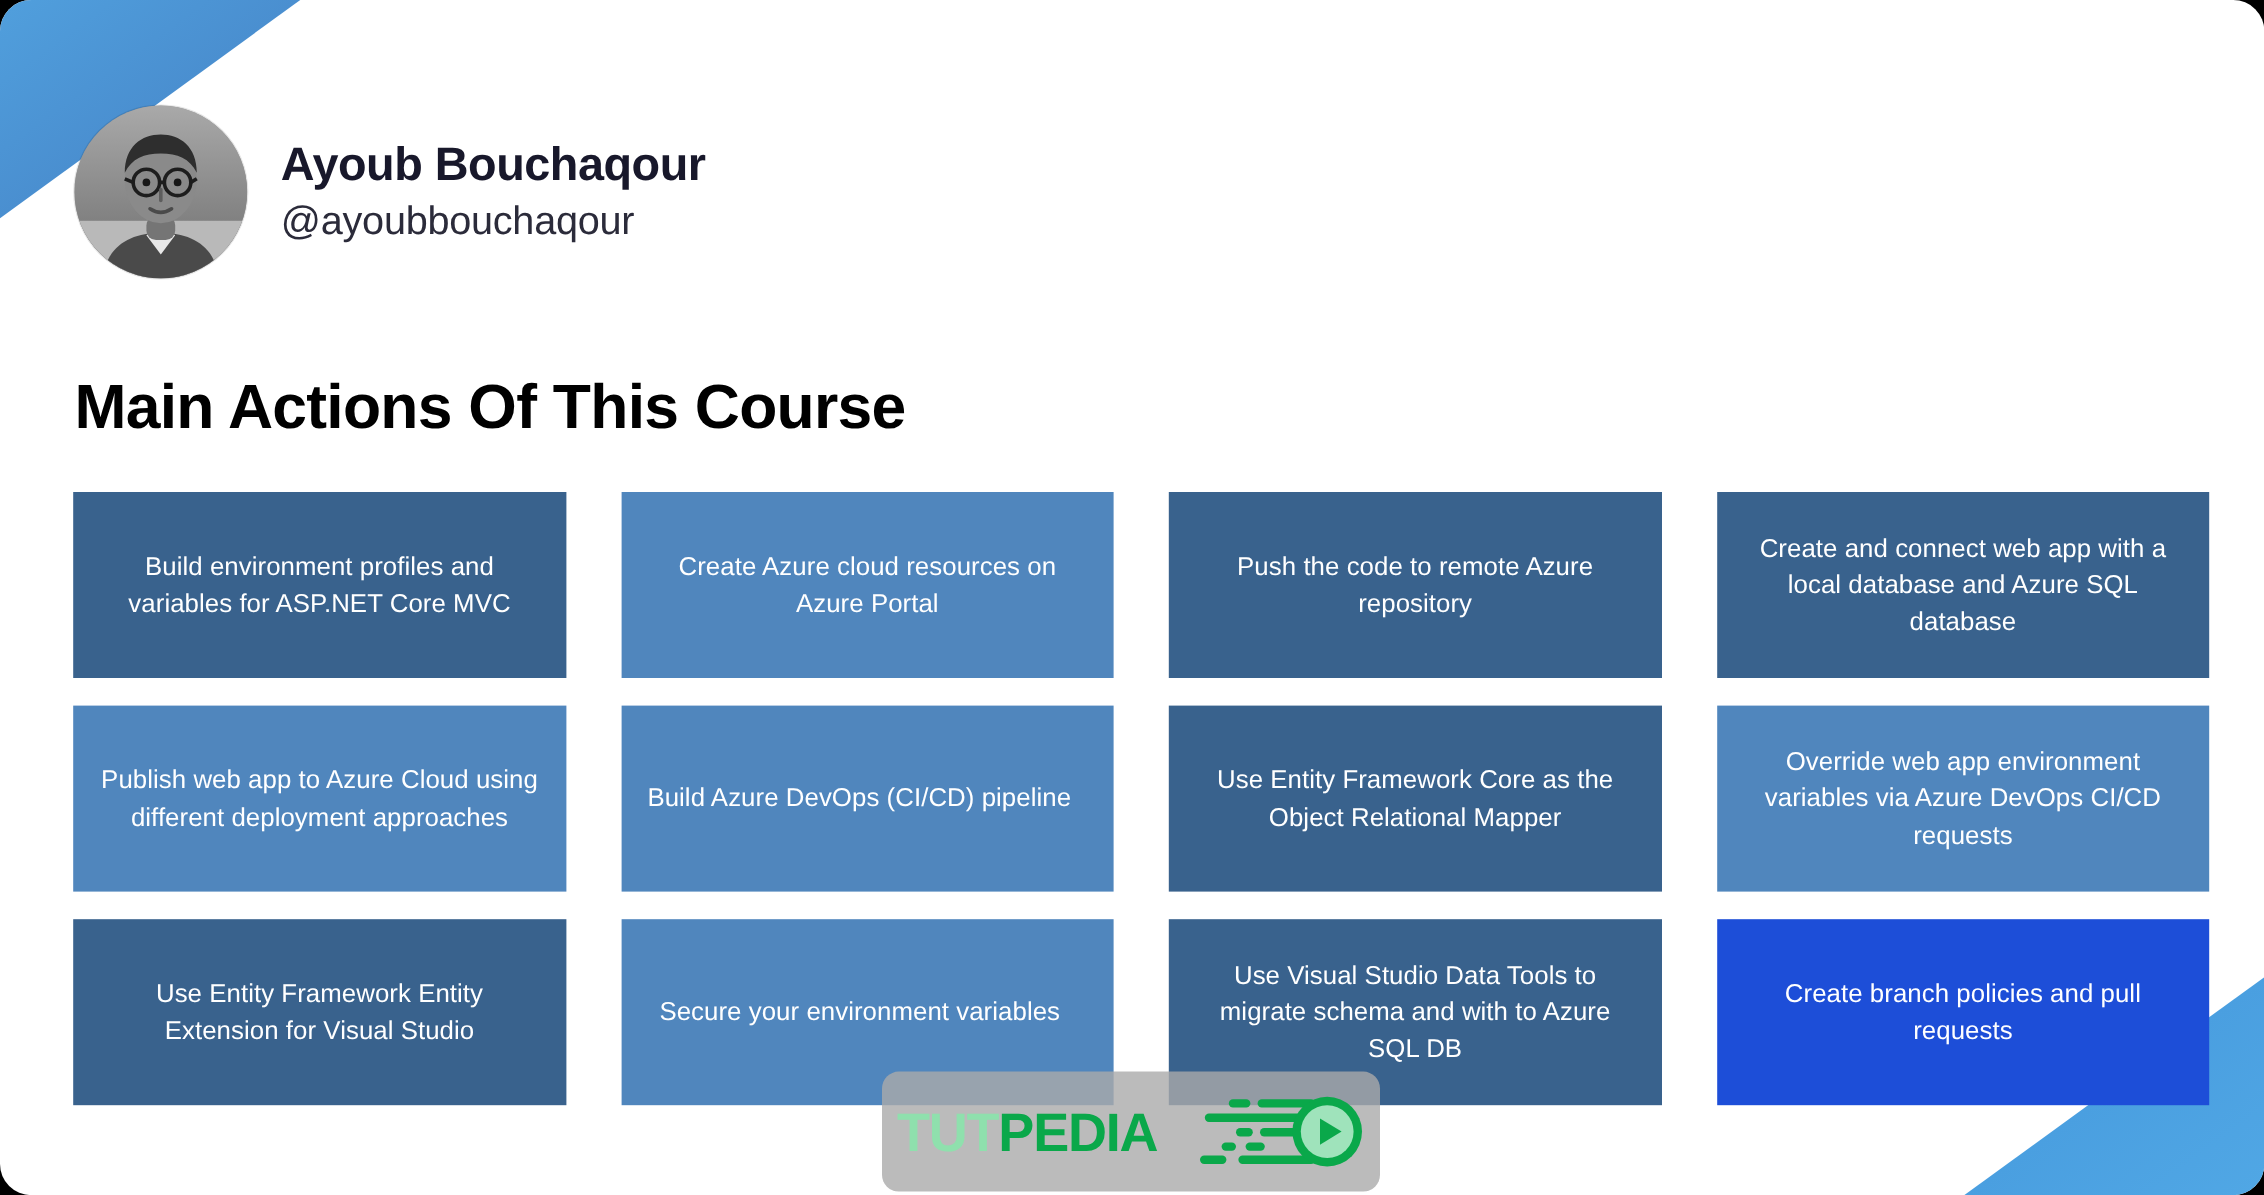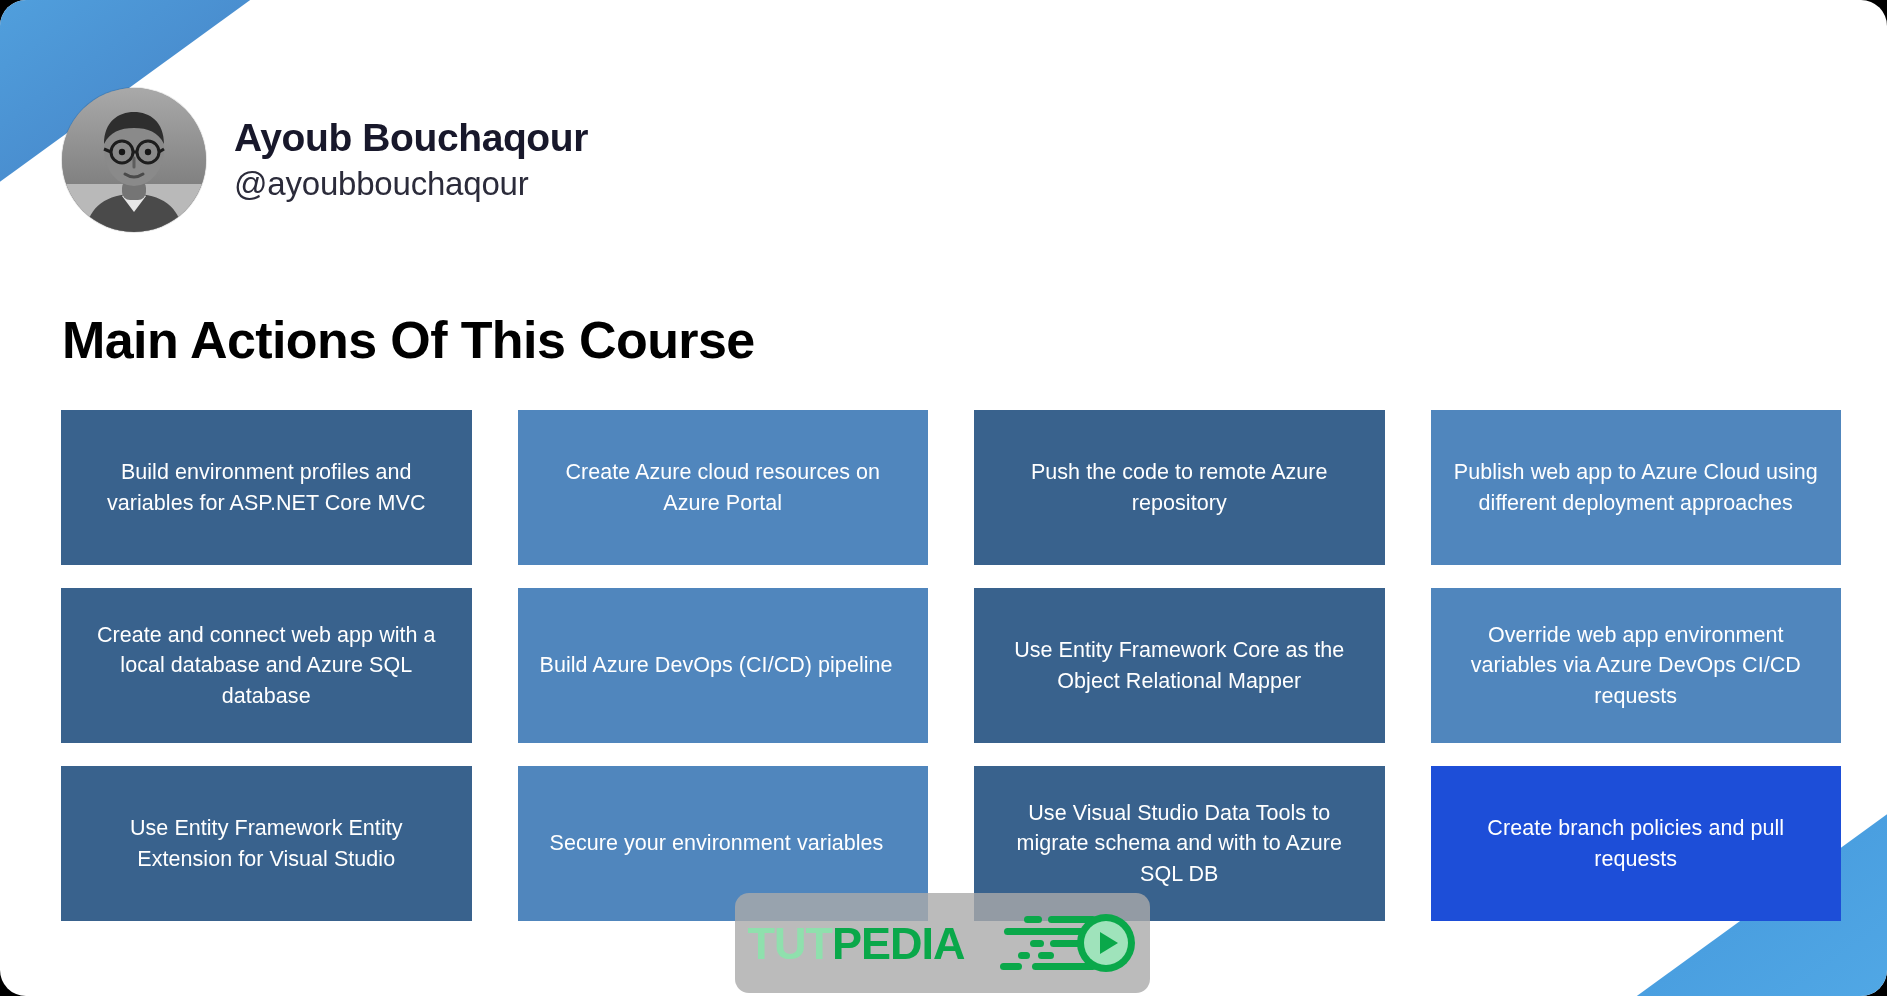--- a/index.html
+++ b/index.html
@@ -203,25 +203,25 @@
   <div class="grid">
       <div class="card dark" style="background: rgb(57, 98, 141);">
         <span>Build environment profiles and variables for ASP.NET Core MVC</span>
       </div>
       <div class="card light" style="background: rgb(80, 134, 189);">
         <span>Create Azure cloud resources on Azure Portal</span>
       </div>
       <div class="card dark" style="background: rgb(57, 98, 141);">
         <span>Push the code to remote Azure repository</span>
       </div>
+      <div class="card dark" style="background: rgb(57, 98, 141);">
+        <span>Create and connect web app with a local database and Azure SQL database</span>
+      </div>
       <div class="card light" style="background: rgb(80, 134, 189);">
         <span>Publish web app to Azure Cloud using different deployment approaches</span>
-      </div>
-      <div class="card dark" style="background: rgb(57, 98, 141);">
-        <span>Create and connect web app with a local database and Azure SQL database</span>
       </div>
       <div class="card light" style="background: rgb(80, 134, 189);">
         <span>Build Azure DevOps (CI/CD) pipeline</span>
       </div>
       <div class="card dark" style="background: rgb(57, 98, 141);">
         <span>Use Entity Framework Core as the Object Relational Mapper</span>
       </div>
       <div class="card light" style="background: rgb(80, 134, 189);">
         <span>Override web app environment variables via Azure DevOps CI/CD requests</span>
       </div>

